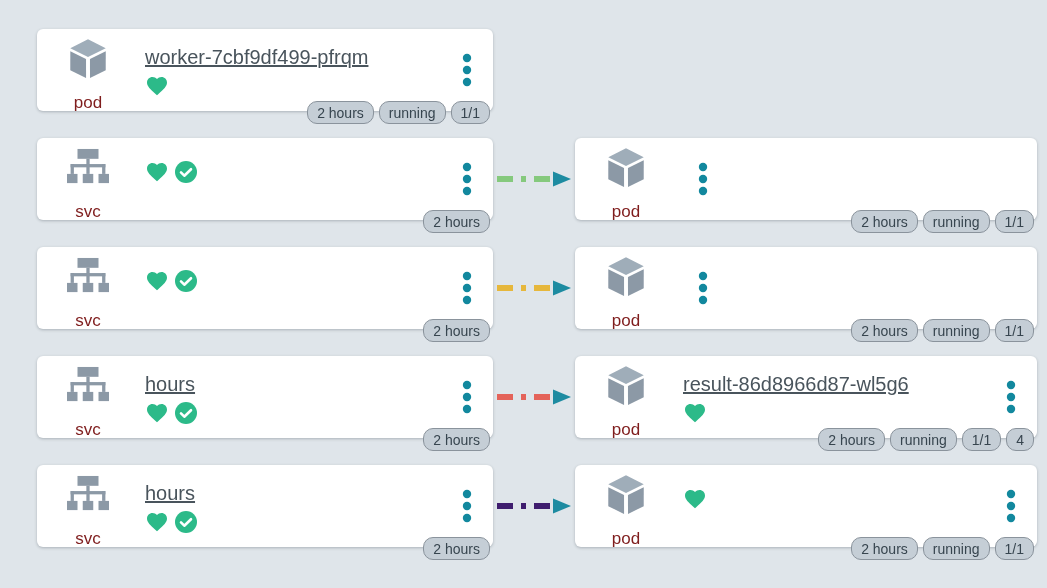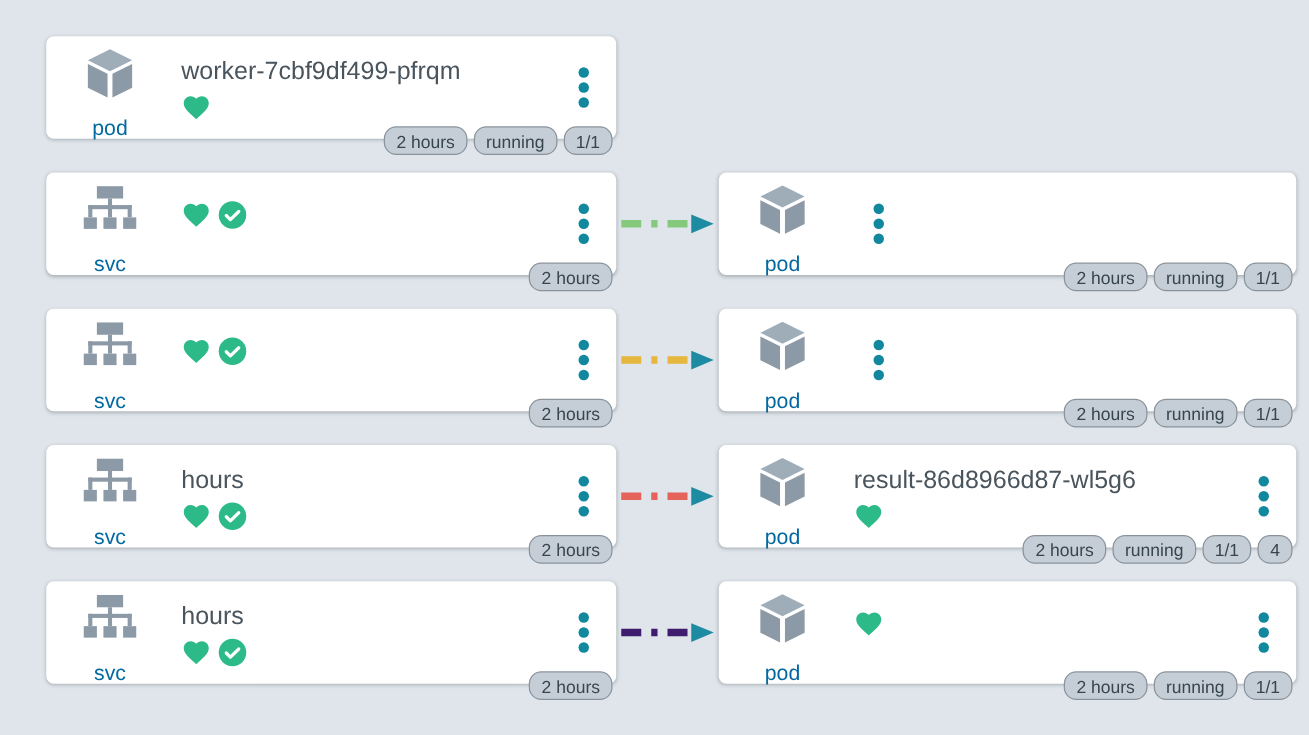--- a/index.html
+++ b/index.html
@@ -9,24 +9,24 @@
   .card { position:absolute; height:82px; background:#ffffff; border-radius:6px;
           box-shadow:0 1px 3px rgba(50,60,70,.30); display:flex; cursor:pointer; }
   .card.col-left  { left:37px;  width:456px; }
   .card.col-right { left:575px; width:462px; }
 
   .icon-block { width:102px; display:flex; flex-direction:column; align-items:center; padding-top:9px; }
   .node-icon  { width:52px; height:52px; display:block; }
   .cube-top   { fill:#9fadb9; }
   .cube-left, .cube-right { fill:#8c99a6; }
   .svc-icon rect { fill:#8c99a6; }
-  .kind-label { font-size:17px; color:#0369a1; line-height:1; margin-top:14px; }
+  .kind-label { font-size:17px; color:#7f1d1d; line-height:1; margin-top:14px; }
 
   .content { flex:1; padding-top:17px; padding-left:6px; overflow:hidden; }
-  .title   { font-size:20px; color:#49545c; line-height:1.15; white-space:nowrap; }
+  .title   { font-size:20px; color:#49545c; line-height:1.15; white-space:nowrap;text-decoration:underline; }
   .health-row { margin-top:5px; display:flex; gap:5px; align-items:center; }
   .heart, .check { width:24px; height:24px; display:block; }
 
   .menu { width:52px; display:flex; align-items:center; justify-content:center; cursor:pointer; }
   .menu svg { width:10px; height:34px; display:block; }
 
   .badges { position:absolute; right:3px; bottom:-13px; display:flex; gap:5px; }
   .badge  { background:#c5ced6; border:1.5px solid #8a939c; border-radius:10px;
             color:#37454f; font-size:14px; line-height:1; padding:3.5px 9px; white-space:nowrap; }
 

